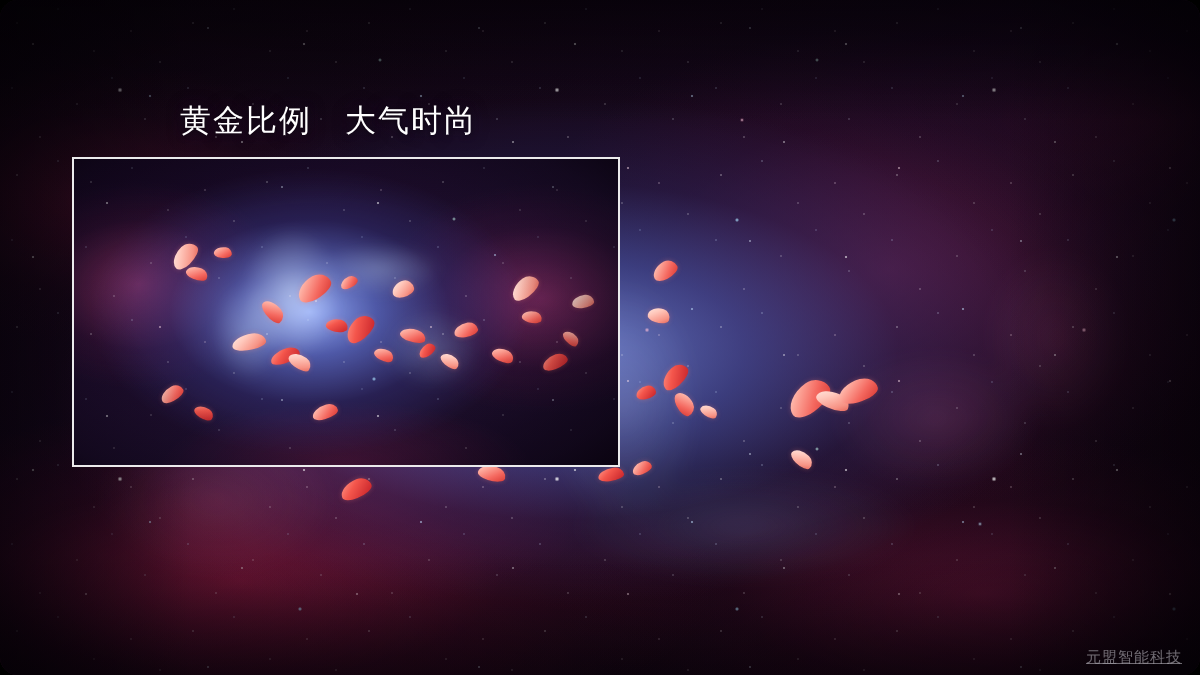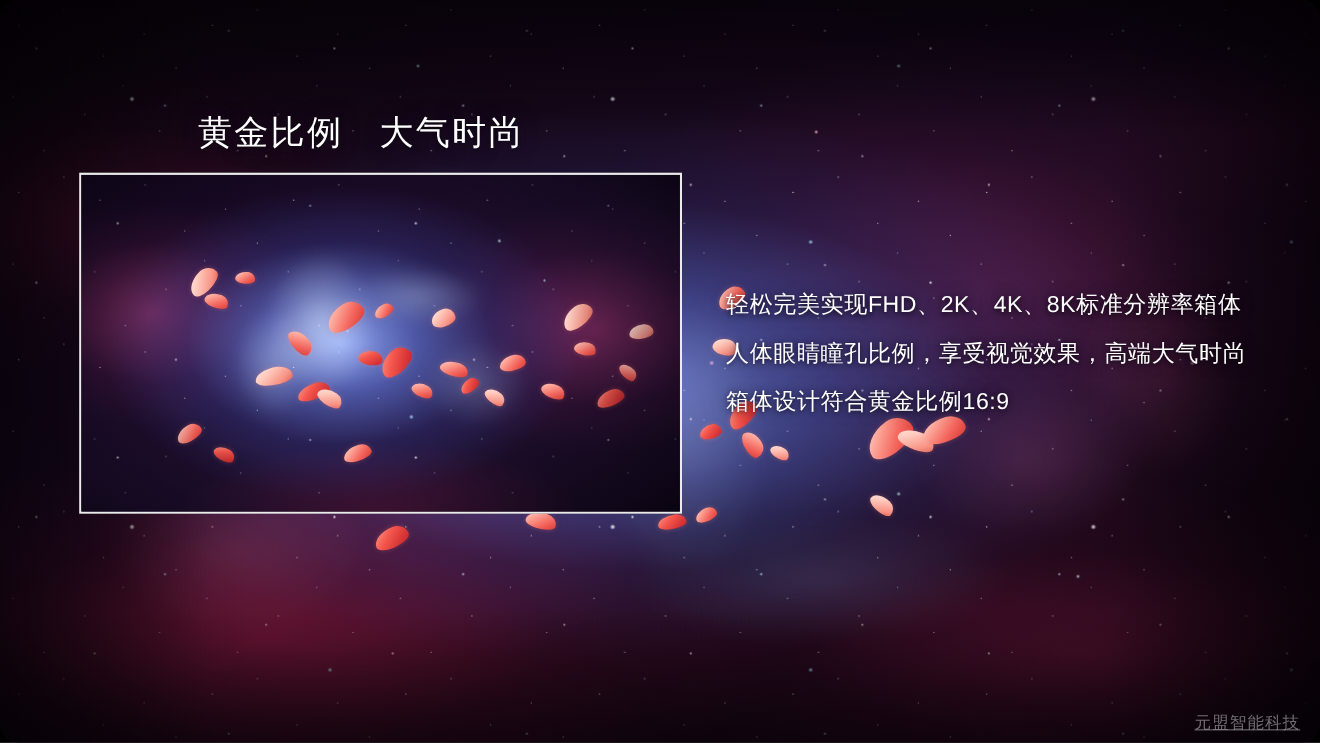--- a/index.html
+++ b/index.html
@@ -273,21 +273,16 @@
       <div class="petal" style="left:86px;top:228px;width:24px;height:14px;transform:rotate(-28deg);"></div>
       <div class="petal deep" style="left:120px;top:248px;width:20px;height:12px;transform:rotate(32deg);"></div>
       <div class="petal" style="left:238px;top:246px;width:26px;height:14px;transform:rotate(-16deg);"></div>
 
       <div class="frame-vignette"></div>
     </div>
   </div>
 
   <div id="title">黄金比例　大气时尚</div>
 
-  <div id="body-text">
-    <div class="body-line">轻松完美实现FHD、2K、4K、8K标准分辨率箱体</div>
-    <div class="body-line">人体眼睛瞳孔比例，享受视觉效果，高端大气时尚</div>
-    <div class="body-line">箱体设计符合黄金比例16:9</div>
-  </div>
 
   <div id="watermark">元盟智能科技</div>
 
 </div>
 
 </body></html>

